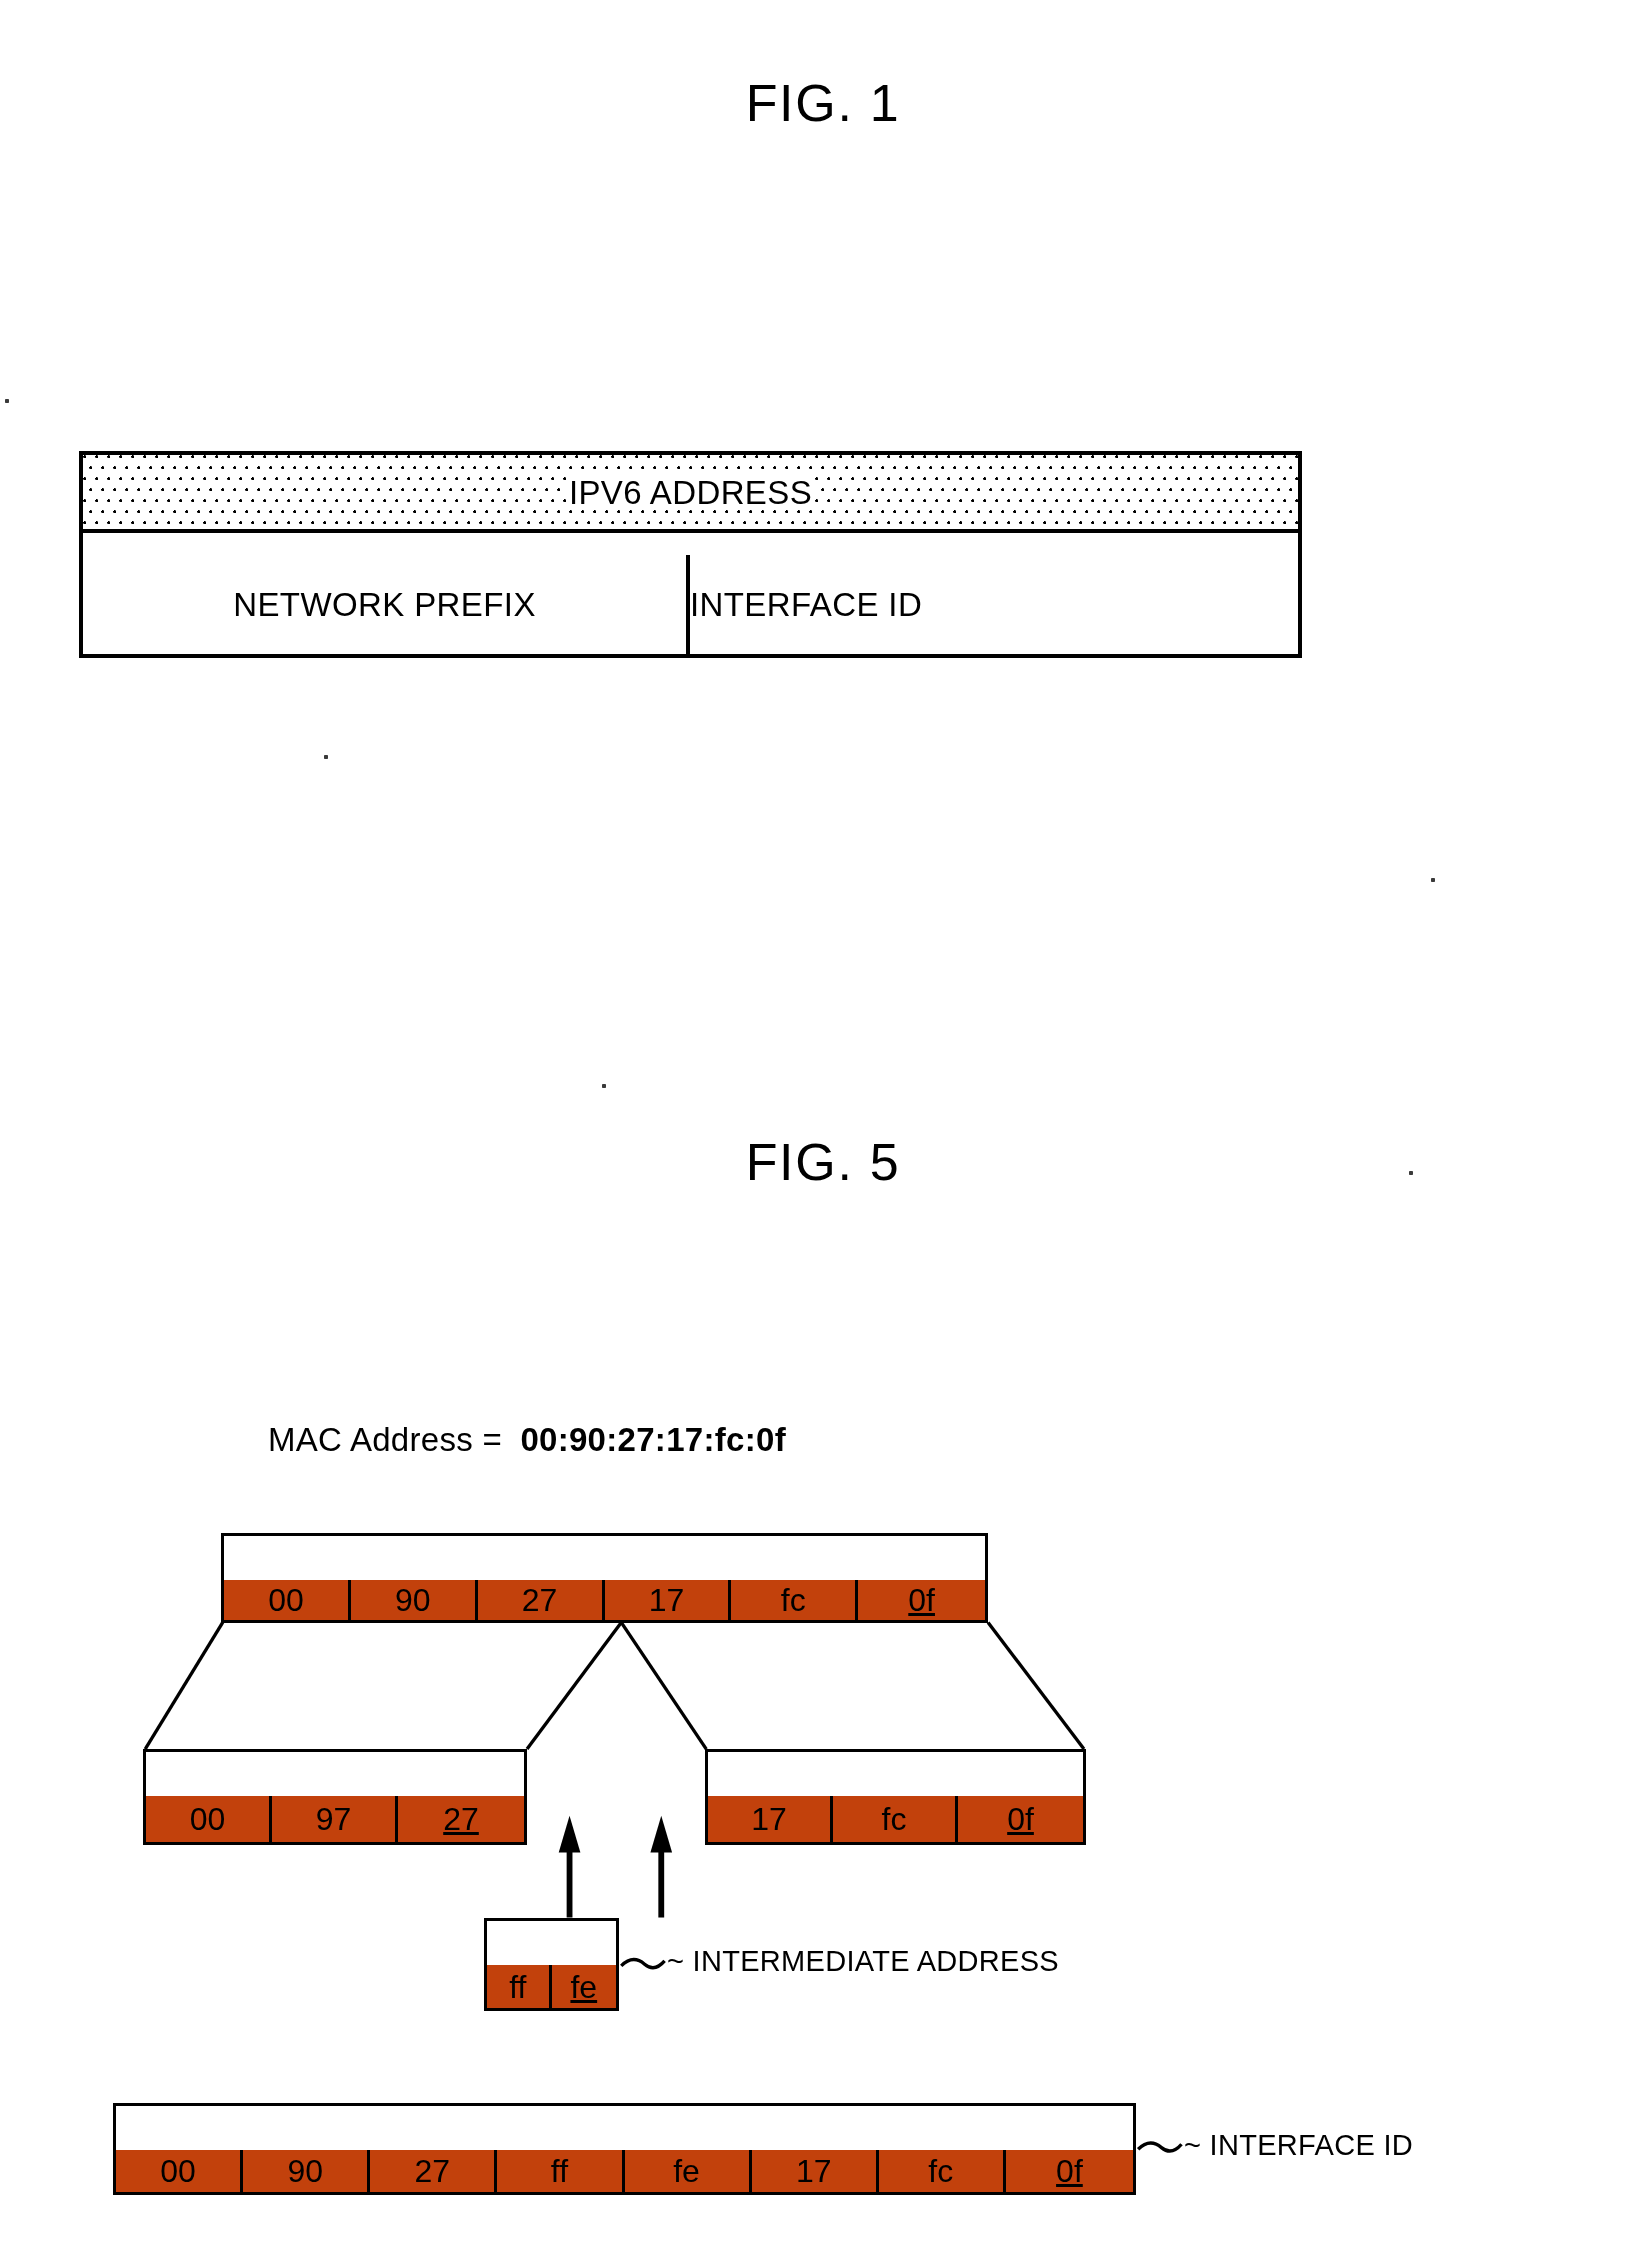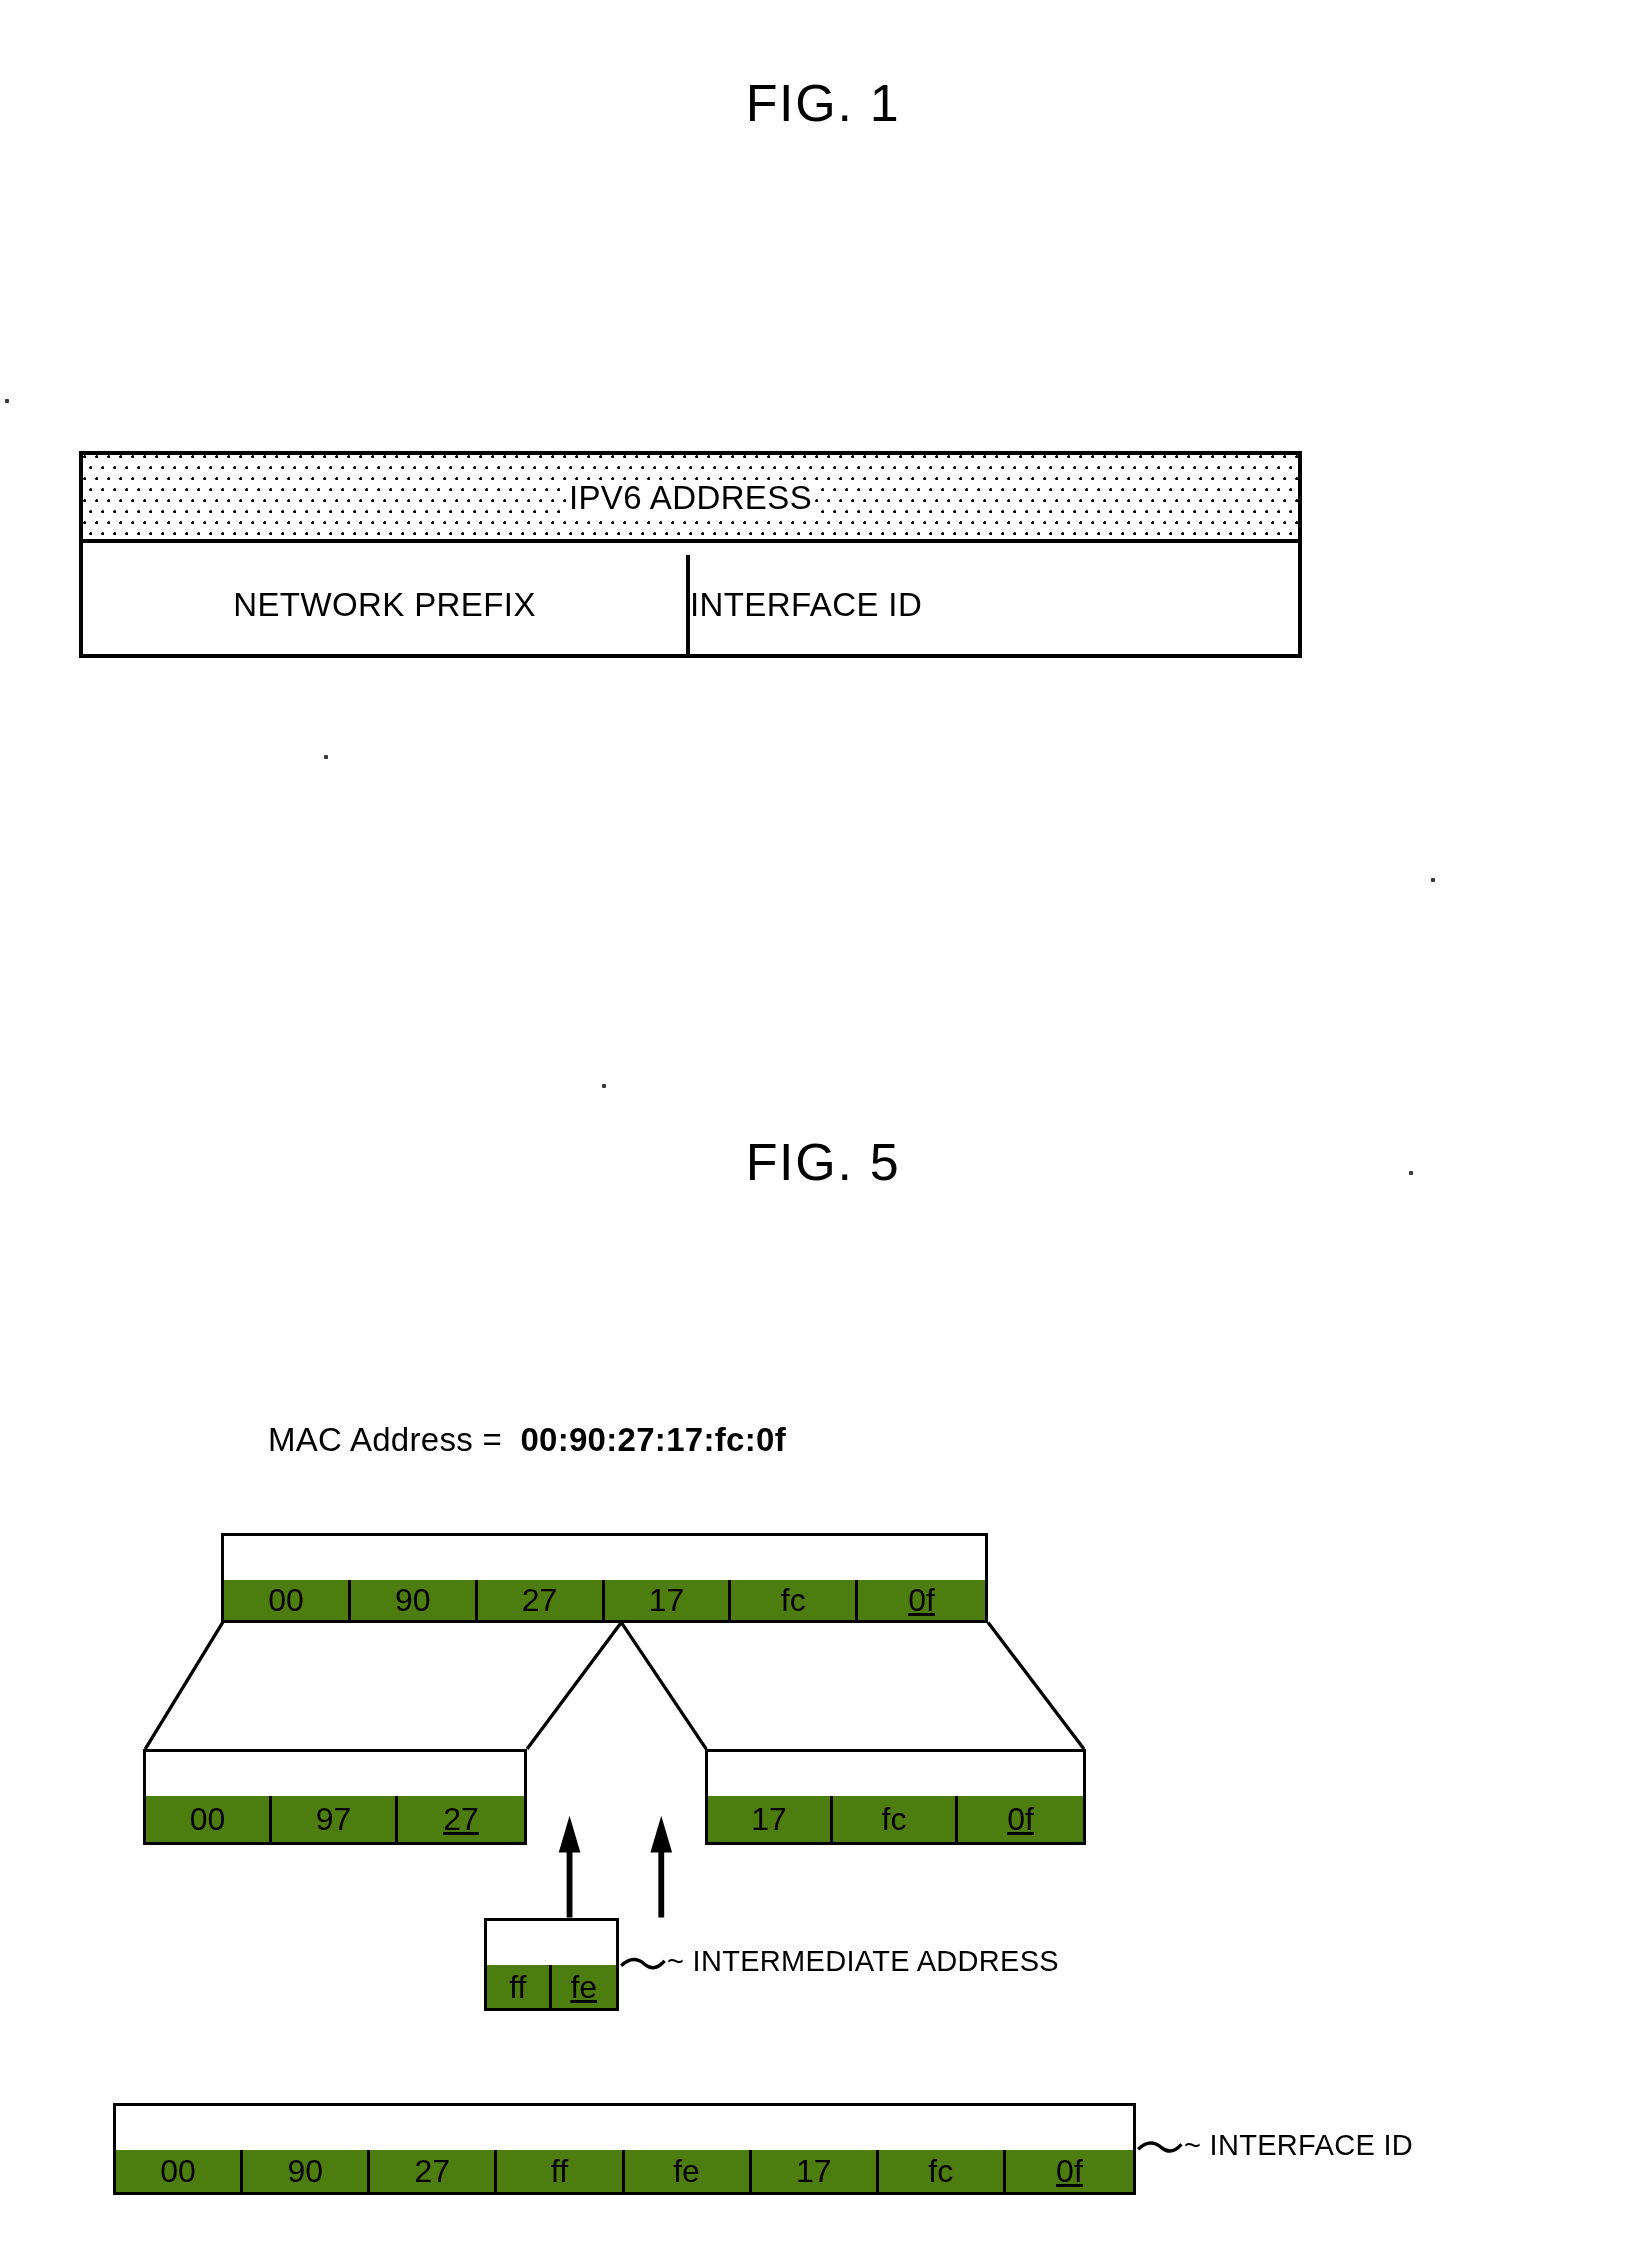--- a/index.html
+++ b/index.html
@@ -41,21 +41,21 @@
     width: 1223px;
     height: 207px;
     border: 4.2px solid #000;
     box-sizing: border-box;
     background: #fff;
   }
   #fig1-ipv6-band {
     position: absolute;
     left: 0; top: 0;
     width: 100%;
-    height: 88px;
+    height: 78px;
     box-sizing: border-box;
     border-bottom: 4.2px solid #000;
     background-color: #ffffff;
     background-image:
       radial-gradient(circle at 1.8px 1.8px, #000 1.4px, transparent 1.6px),
       radial-gradient(circle at 1.8px 1.8px, #000 1.4px, transparent 1.6px);
     background-size: 12px 22px, 12px 22px;
     background-position: 0 0, 6px 11px;
     display: flex;
     align-items: center;
@@ -116,21 +116,21 @@
     background: #fff;
   }
   .byte-cell {
     border-right: 3.3px solid #000;
     box-sizing: border-box;
     display: flex;
     align-items: center;
     justify-content: center;
     font-size: 32px;
     line-height: 1;
-    background: #4d7c0f;
+    background: #c2410c;
     margin-top: 44px;
   }
   .byte-cell:last-child { border-right: none; text-decoration: underline; }
 
   
   #fig2-row-top {
     left: 221px;
     top: 1533px;
     width: 767px;
     height: 90px;

